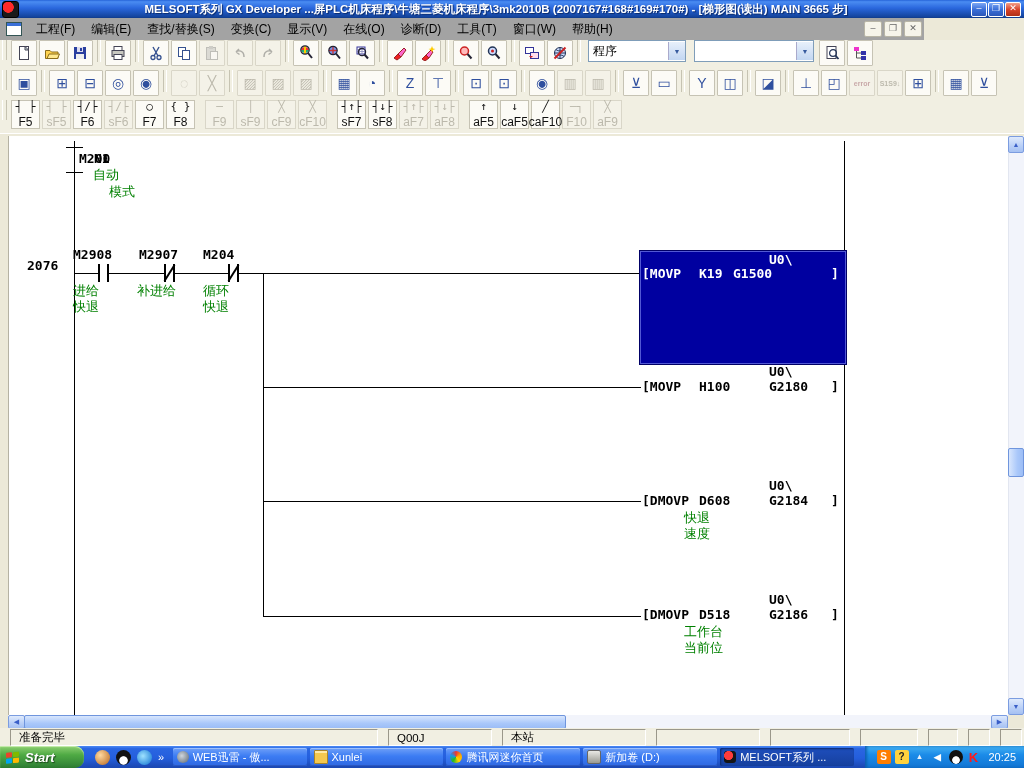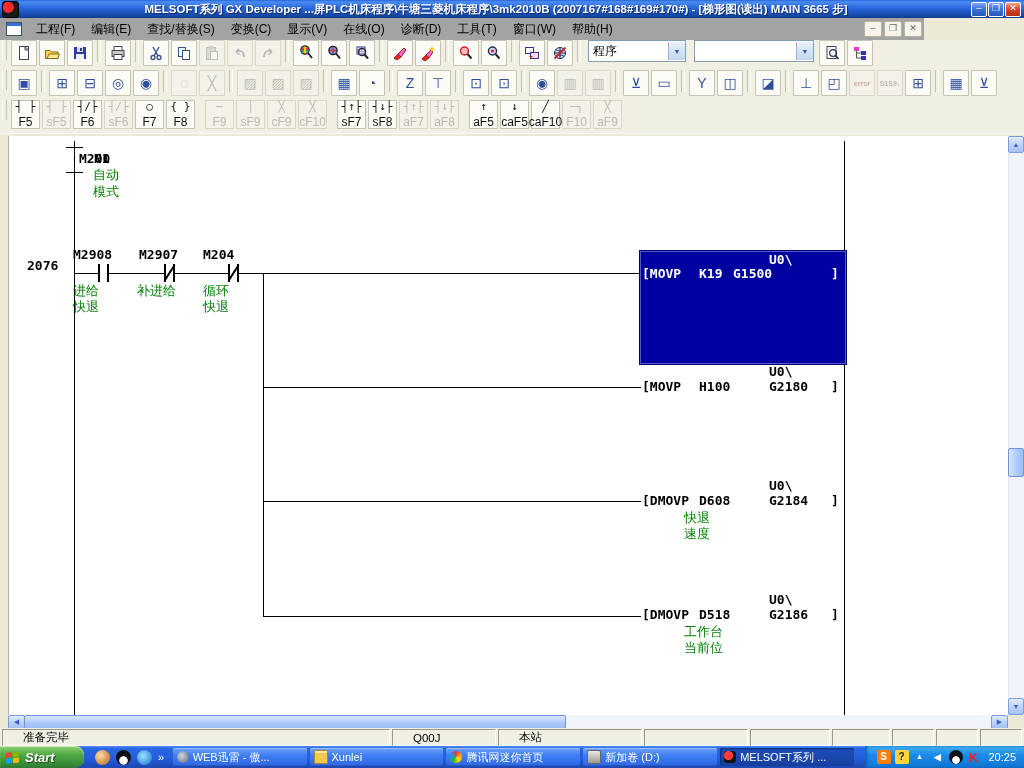--- a/index.html
+++ b/index.html
@@ -90,22 +90,22 @@
     border:1px solid #7b9ce0;border-radius:2px;color:#3a5fc8;font-size:7px;
     display:flex;align-items:center;justify-content:center;}
   .sb-thumb{position:absolute;background:linear-gradient(90deg,#d8e6fd,#aac8fa 60%,#9cbdf6);
     border:1px solid #6f95dd;border-radius:2px;}
   .sb-h .sb-thumb{background:linear-gradient(180deg,#d8e6fd,#aac8fa 60%,#9cbdf6);}
   #corner{position:absolute;right:0;top:581px;width:16px;height:14px;background:#ece9d8;}
 
   
   #statusbar{position:absolute;left:0;top:728px;width:1024px;height:18px;background:#f1efe2;
     display:flex;align-items:stretch;font-size:11.5px;color:#000;padding-top:1px;box-sizing:border-box;}
-  .pane{border:1px solid;border-color:#9a978a #fff #fff #9a978a;margin-left:2px;
-    display:flex;align-items:center;padding:0 20px;white-space:nowrap;overflow:hidden;box-sizing:border-box;}
+  .pane{border:1px solid;border-color:#9a978a #fff #fff #9a978a;margin-left:10px;
+    display:flex;align-items:center;padding:0 8px;white-space:nowrap;overflow:hidden;box-sizing:border-box;}
 
   
   #taskbar{position:absolute;left:0;top:746px;width:1024px;height:22px;
     background:linear-gradient(180deg,#4c8bf5 0%,#2a66e2 12%,#245edc 55%,#1c49b4 95%);
     display:flex;align-items:center;color:#fff;}
   #start{height:22px;width:84px;flex:none;border-radius:0 9px 9px 0;
     background:linear-gradient(180deg,#8ed072 0%,#4faa44 40%,#358838 85%,#2c7a30);
     display:flex;align-items:center;padding-left:5px;box-sizing:border-box;
     font-weight:bold;font-style:italic;font-size:13px;text-shadow:1px 1px 1px #1c4a1c;
     box-shadow:inset 0 1px 1px #c8eeb0;}
@@ -506,21 +506,21 @@
   <div id="ladder">
 
     <div class="lline" style="left:65px;top:5px;width:1px;height:574px;"></div>
     <div class="lline" style="left:835px;top:5px;width:1px;height:574px;"></div>
 
     <div class="lline" style="left:57px;top:11px;width:17px;height:1px;"></div>
     <div class="lline" style="left:57px;top:36px;width:17px;height:1px;"></div>
     <span class="dev" style="left:37px;top:15px;margin-left:48px;">N1</span>
     <span class="dev" style="left:70px;top:15px;">M200</span>
     <span class="cmt" style="left:84px;top:30px;">自动</span>
-    <span class="cmt" style="left:84px;top:47px;">模式</span>
+    <span class="cmt" style="left:100px;top:47px;">模式</span>
 
     <span class="dev" style="left:18px;top:122px;width:42px;">2076</span>
 
     <div class="lline" style="left:65px;top:137px;width:566px;height:1px;"></div>
     <div class="lline" style="left:254px;top:137px;width:1px;height:344px;"></div>
     <div class="lline" style="left:254px;top:251px;width:378px;height:1px;"></div>
     <div class="lline" style="left:254px;top:365px;width:378px;height:1px;"></div>
     <div class="lline" style="left:254px;top:480px;width:378px;height:1px;"></div>
 
     <span class="dev ctr" style="left:64px;top:111px;width:60px;">M2908</span>

